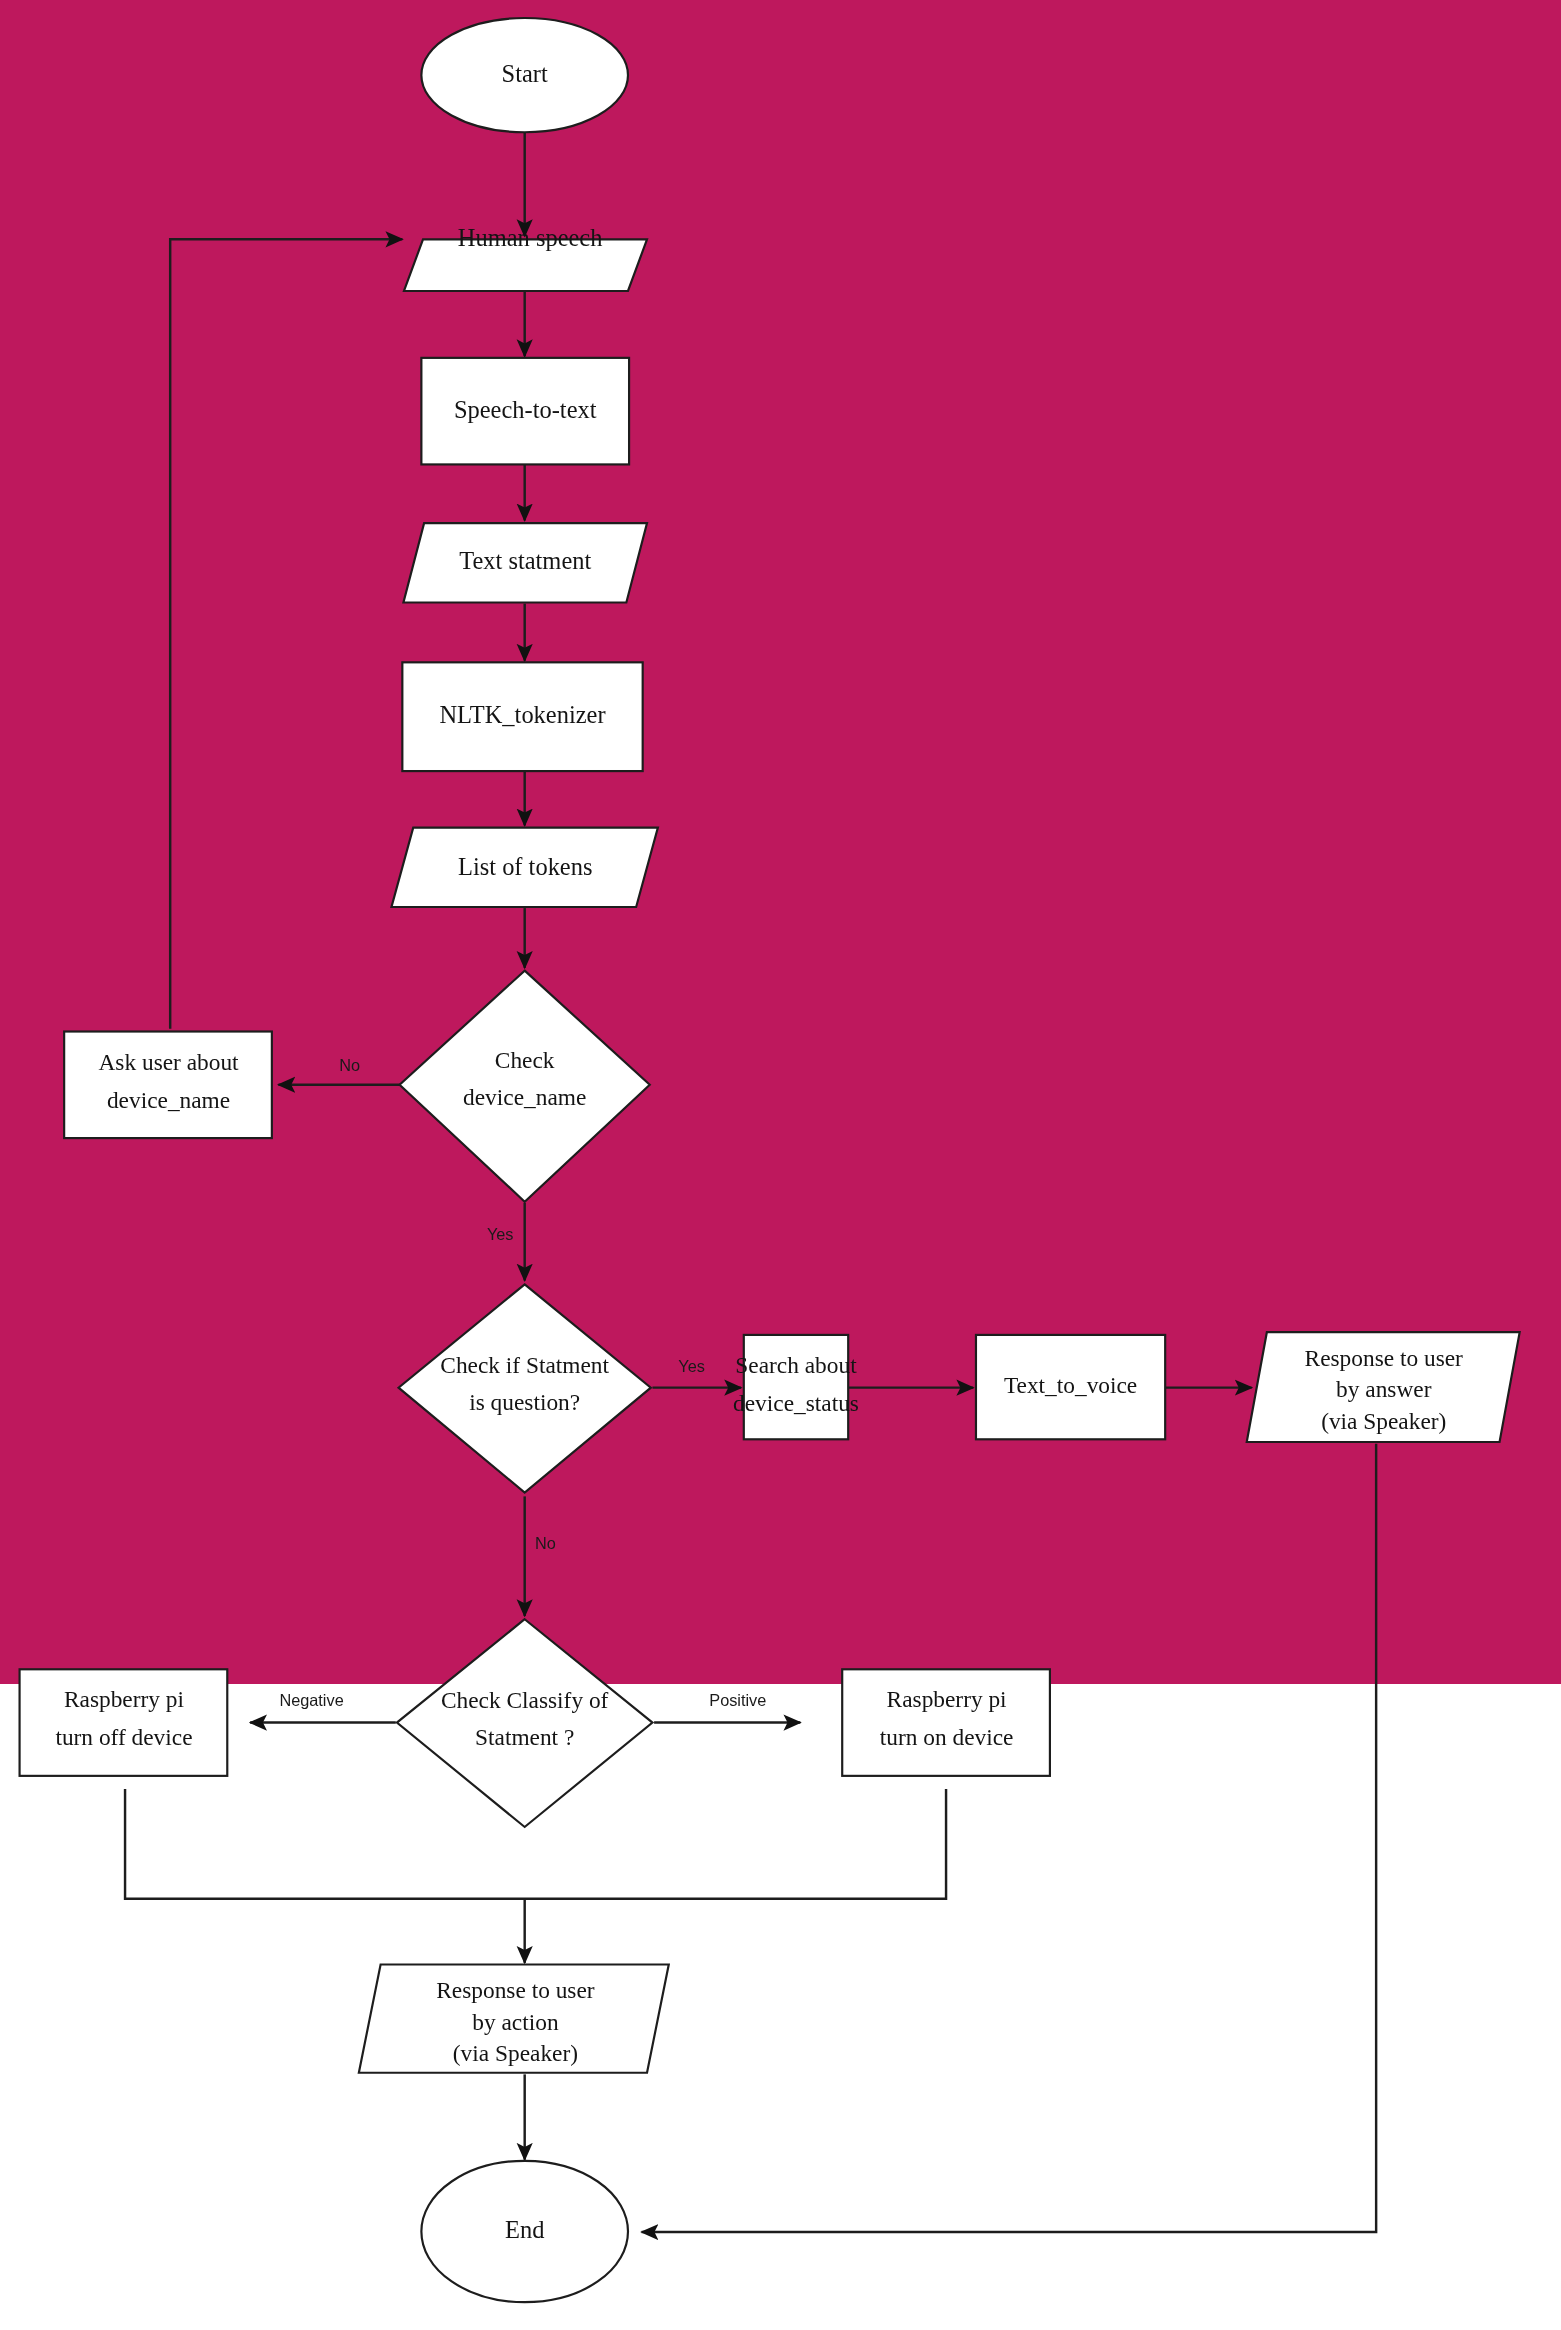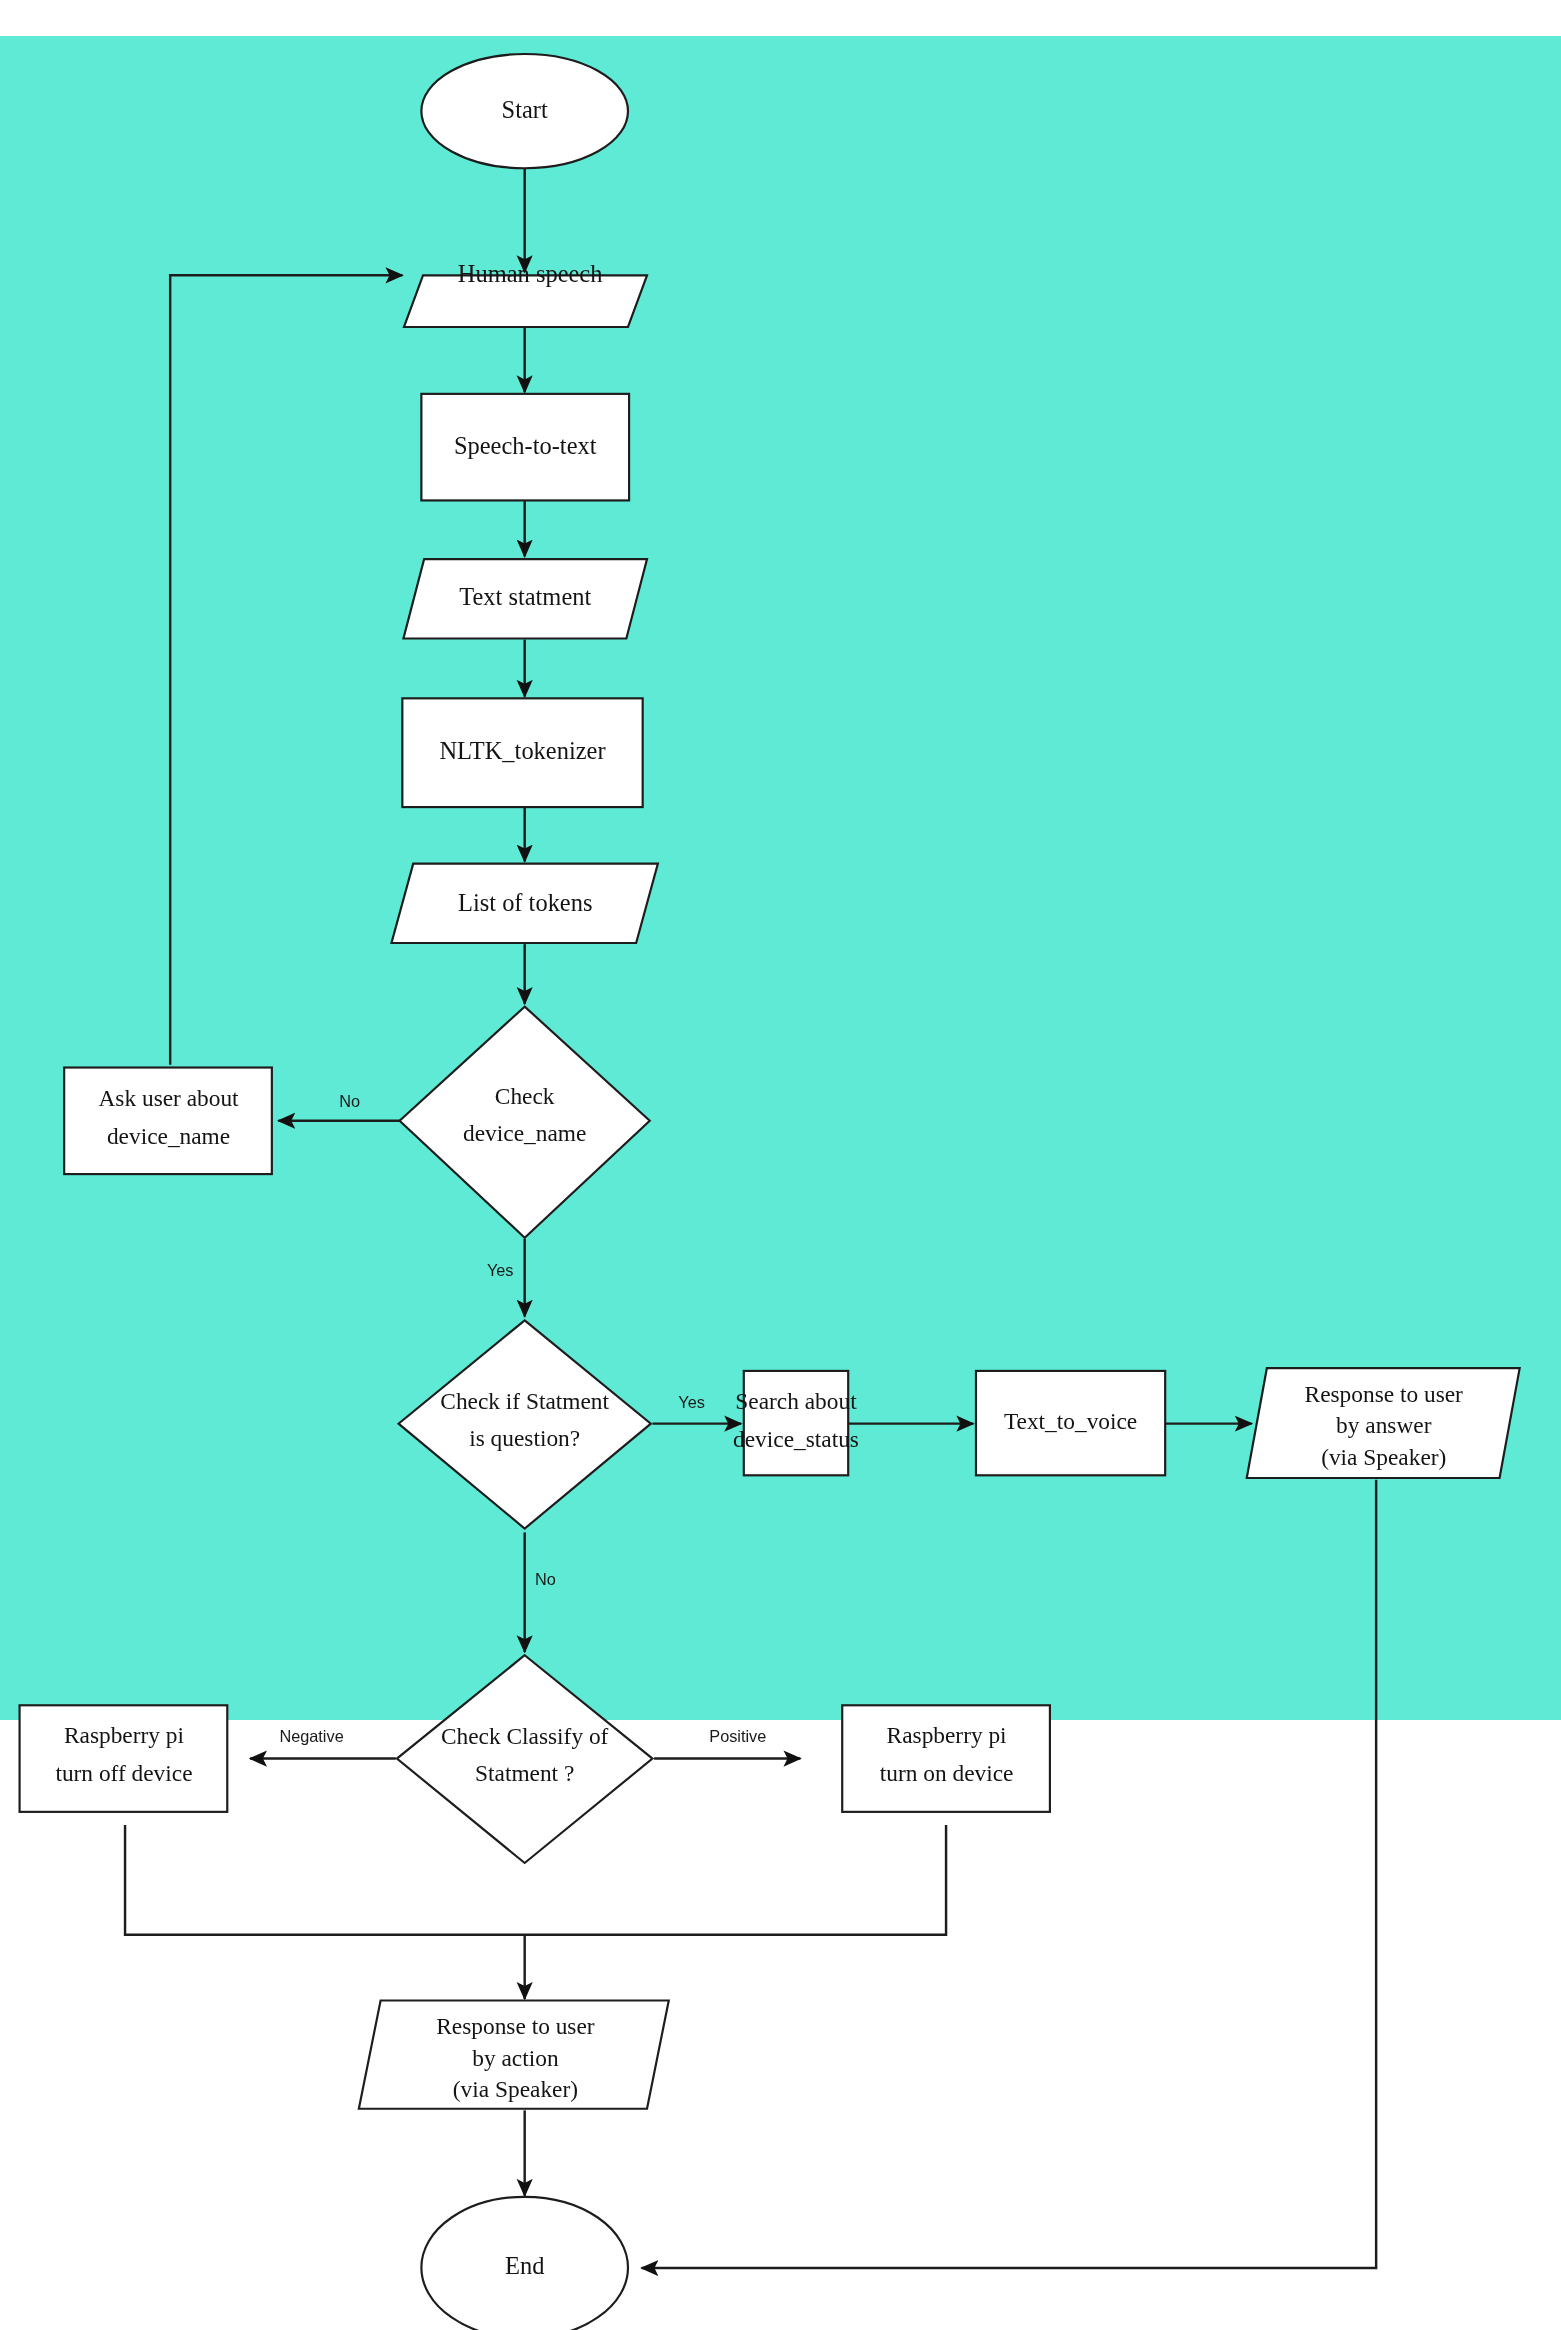--- a/index.html
+++ b/index.html
@@ -10,22 +10,21 @@
   body {
     width: 1561px;
     height: 2330px;
     font-family: "Liberation Serif", "DejaVu Serif", serif;
     overflow: hidden;
   }
   #flow-root {
     position: relative;
     width: 1561px;
     height: 1684px;
-    background: #5eead4;
-    margin-top: 36px;
+    background: #be185d;
   }
   svg#flow-svg {
     position: absolute;
     top: 0; left: 0;
     width: 1561px;
     height: 2330px;
     display: block;
   }
   .shape-stroke {
     fill: #ffffff;

